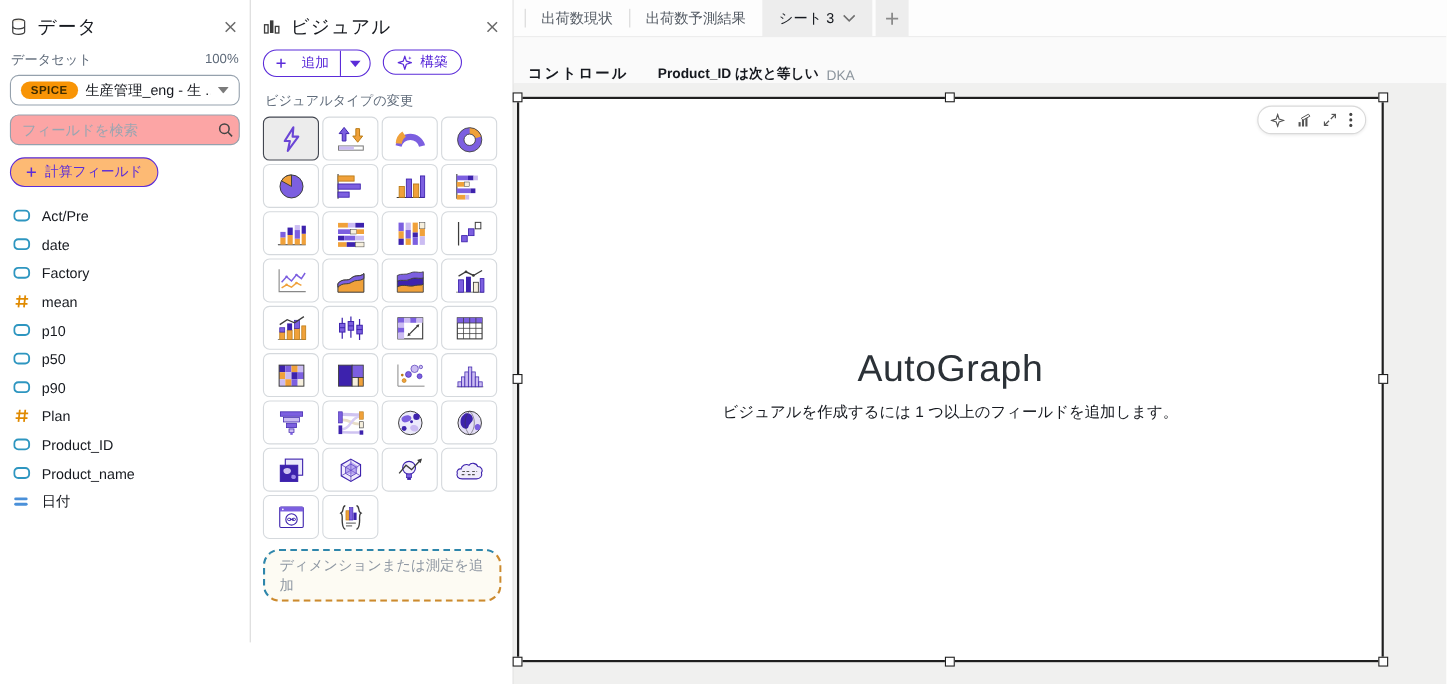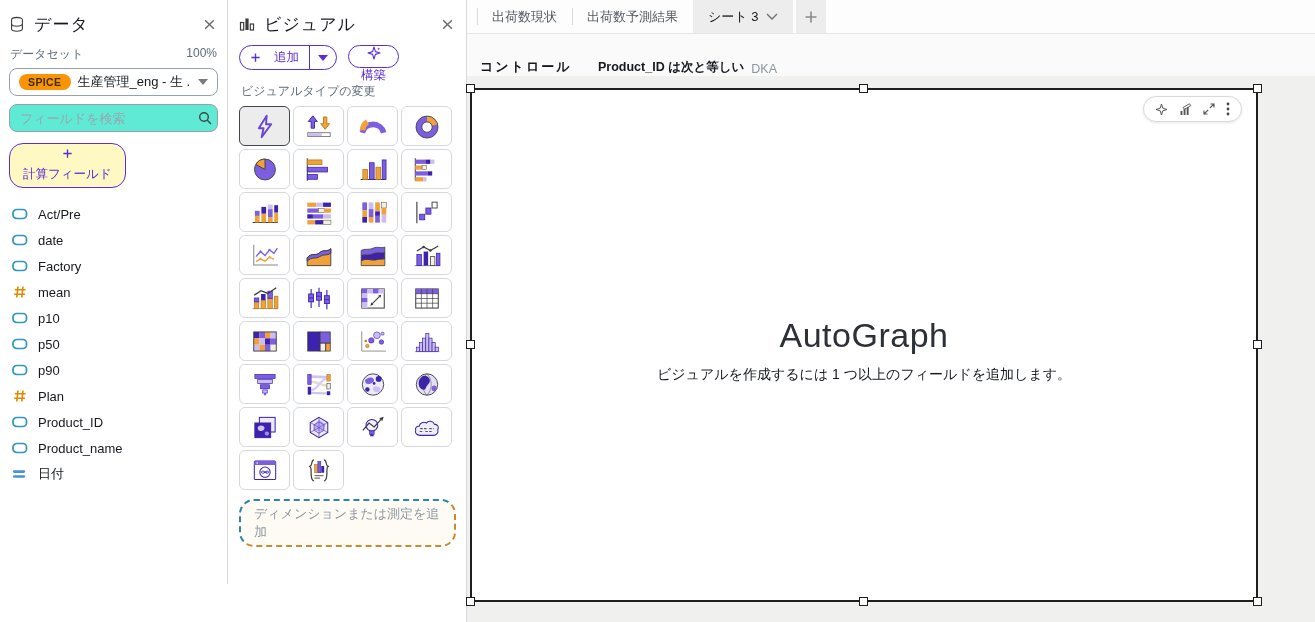--- a/index.html
+++ b/index.html
@@ -14,42 +14,42 @@
   .panel-title{font-size:17px;font-weight:500;letter-spacing:1px;}
   .close-btn{margin-left:auto;cursor:pointer;padding:2px;}
   .dataset-row{display:flex;justify-content:space-between;font-size:12px;color:#5f6b7a;margin:8px 1px 5px;}
   .dataset-select{display:flex;align-items:center;gap:7px;border:1px solid #95a1ad;border-radius:8px;
                   height:26px;padding:0 9px;cursor:pointer;background:#fff;}
   .spice-badge{background:#f89406;color:#402d00;font-size:10.5px;font-weight:700;
                padding:2px 9px;border-radius:10px;letter-spacing:.4px;}
   .ds-name{font-size:13px;white-space:nowrap;overflow:hidden;}
   .dataset-select .caret{margin-left:auto;}
   .search-box{display:flex;align-items:center;border:1px solid #95a1ad;border-radius:8px;height:26px;
-              margin-top:8px;padding:0 8px;background:#5eead4;}
+              margin-top:8px;padding:0 8px;background:#fca5a5;}
   .search-box input{border:none;outline:none;flex:1;font-size:13px;color:#333;background:transparent;
                     font-family:inherit;}
   .search-box input::placeholder{color:#9aa5b1;}
   .calc-btn{margin-top:11px;display:inline-flex;align-items:center;gap:7px;border:1px solid #5b2cd9;
-            color:#5b2cd9;background:#fef9c3;border-radius:14px;padding:4px 13px;font-size:12.5px;
-            cursor:pointer;font-family:inherit;flex-direction:column;}
+            color:#5b2cd9;background:#fdba74;border-radius:14px;padding:4px 13px;font-size:12.5px;
+            cursor:pointer;font-family:inherit;}
   .field-list{margin-top:13px;}
   .field-row{display:flex;align-items:center;gap:10px;height:26px;font-size:13px;cursor:pointer;padding-left:2px;}
   .field-row .f-icon{width:17px;display:flex;justify-content:center;}
 
   
   .visual-panel{position:absolute;left:229px;top:0;width:238px;height:622px;background:#fff;
                 border-right:1px solid #d9d9d9;box-sizing:border-box;padding:10px 10px;}
   .vp-buttons{display:flex;gap:11px;margin-top:7px;}
   .split-btn{display:flex;align-items:stretch;border:1.5px solid #5b2cd9;border-radius:14px;
              overflow:hidden;height:23px;background:#fff;}
   .split-main{display:flex;align-items:center;gap:13px;padding:0 10px;color:#5b2cd9;font-size:12.5px;cursor:pointer;}
   .split-caret{display:flex;align-items:center;padding:0 8px;border-left:1.5px solid #5b2cd9;cursor:pointer;}
   .build-btn{display:inline-flex;align-items:center;gap:7px;border:1.5px solid #5b2cd9;color:#5b2cd9;
              background:#fff;border-radius:14px;height:23px;padding:0 12px;font-size:12.5px;
-             cursor:pointer;font-family:inherit;flex-direction:column;}
+             cursor:pointer;font-family:inherit;}
   .vt-label{font-size:12px;color:#5f6b7a;margin:13px 0 6px 2px;}
   .vt-grid{display:grid;grid-template-columns:repeat(4,51px);gap:3px;}
   .vt-cell{width:51px;height:40px;border:1px solid #d5d9dd;border-radius:6px;background:#fff;
            display:flex;align-items:center;justify-content:center;cursor:pointer;box-sizing:border-box;}
   .vt-cell.selected{background:#ececec;border:1.5px solid #424650;}
   .add-data-label{margin-top:18px;font-size:12px;color:#5f6b7a;margin-left:2px;}
   .field-well{margin-top:9px;border:2px dashed;border-color:#2e86ab #cc8a2e #cc8a2e #2e86ab;
               border-radius:15px;background:#fdfbf3;color:#8f98a3;font-size:13px;
               padding:4px 13px;display:inline-block;cursor:pointer;}
 

